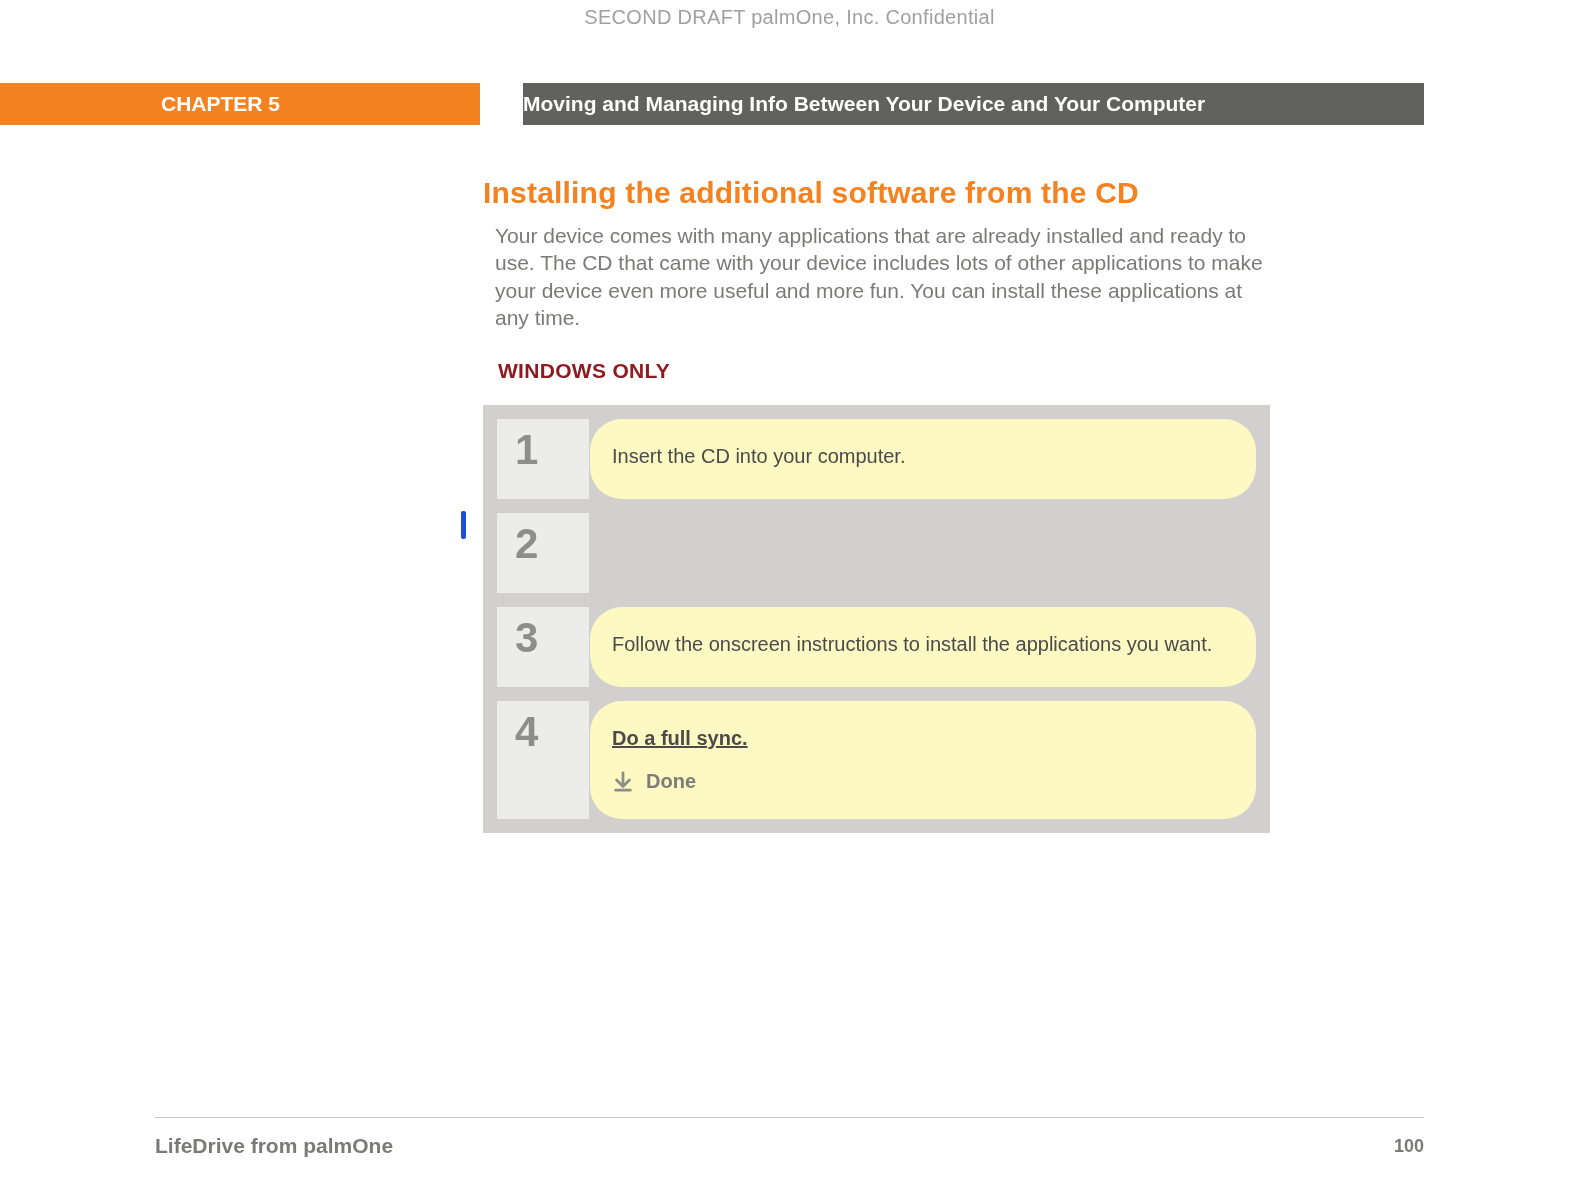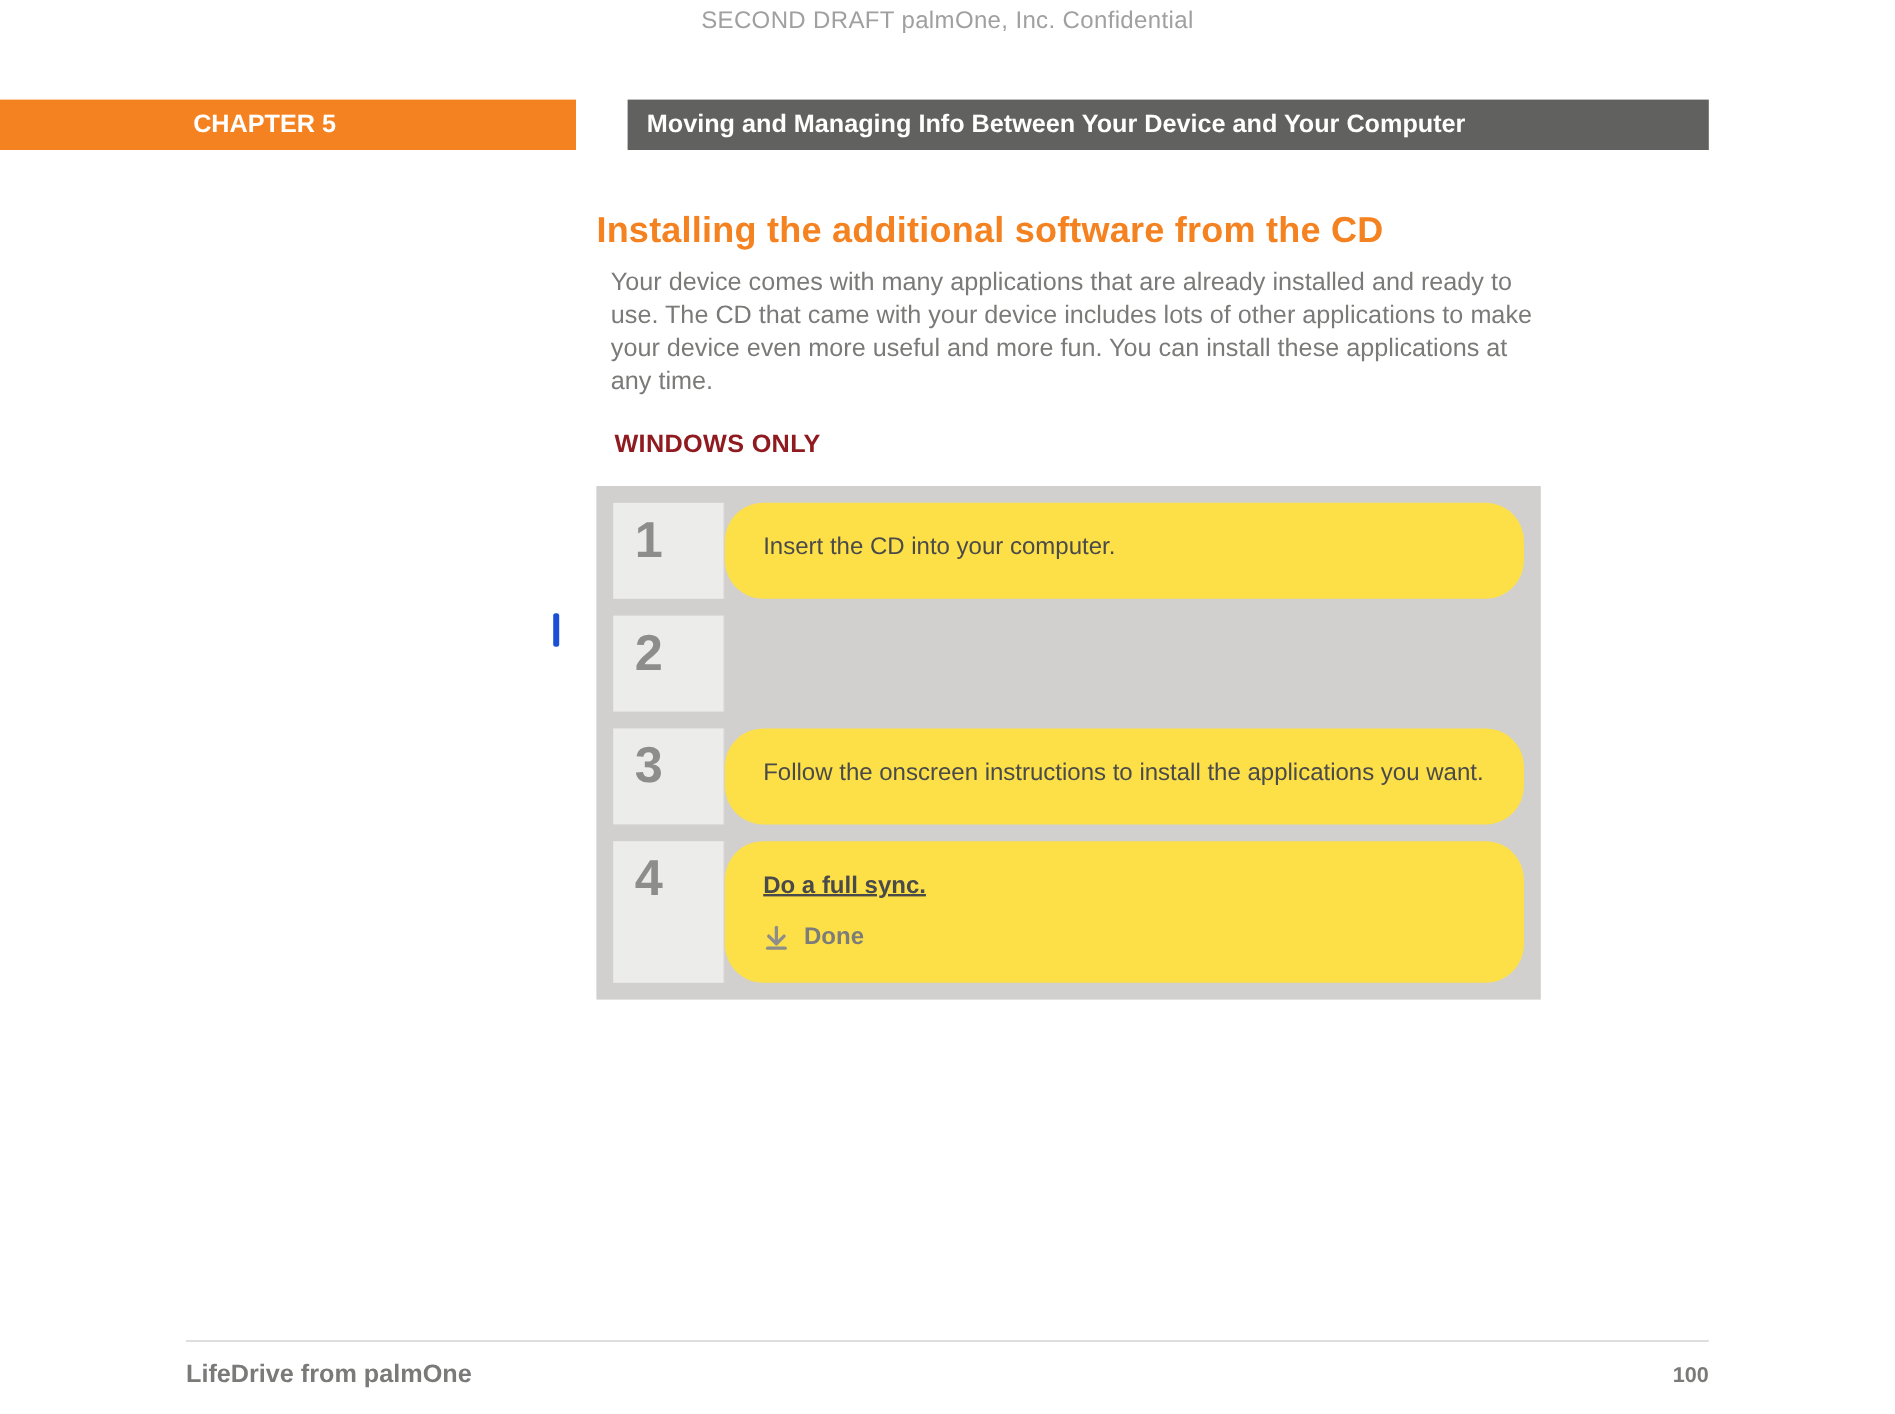--- a/index.html
+++ b/index.html
@@ -54,29 +54,29 @@
     box-sizing: border-box;
   }
   .band-right {
     flex: 1;
     background: #61615f;
     color: #ffffff;
     font-weight: 700;
     font-size: 21px;
     display: flex;
     align-items: center;
-    padding-left: 16px;
+    padding-left: 0;
     box-sizing: border-box;
   }
 
   
   .content {
     position: absolute;
     top: 176px;
-    left: 497px;
+    left: 483px;
     width: 787px;
   }
 
   .section-heading {
     color: #f58220;
     font-size: 30px;
     font-weight: 700;
     margin: 0 0 12px 0;
     letter-spacing: 0.2px;
   }
@@ -117,22 +117,22 @@
     box-sizing: border-box;
   }
   .step-num {
     color: #8d8d8b;
     font-weight: 700;
     font-size: 42px;
     line-height: 1;
   }
   .step-text-cell {
     flex: 1;
-    background: #fde047;
-    padding: 26px 32px;
+    background: #fef9c3;
+    padding: 26px 22px;
     font-size: 20px;
     color: #4a4a4a;
     box-sizing: border-box;
     border-radius: 32px;
   }
 
   .step-link {
     font-weight: 700;
     text-decoration: underline;
     color: #4a4a4a;

